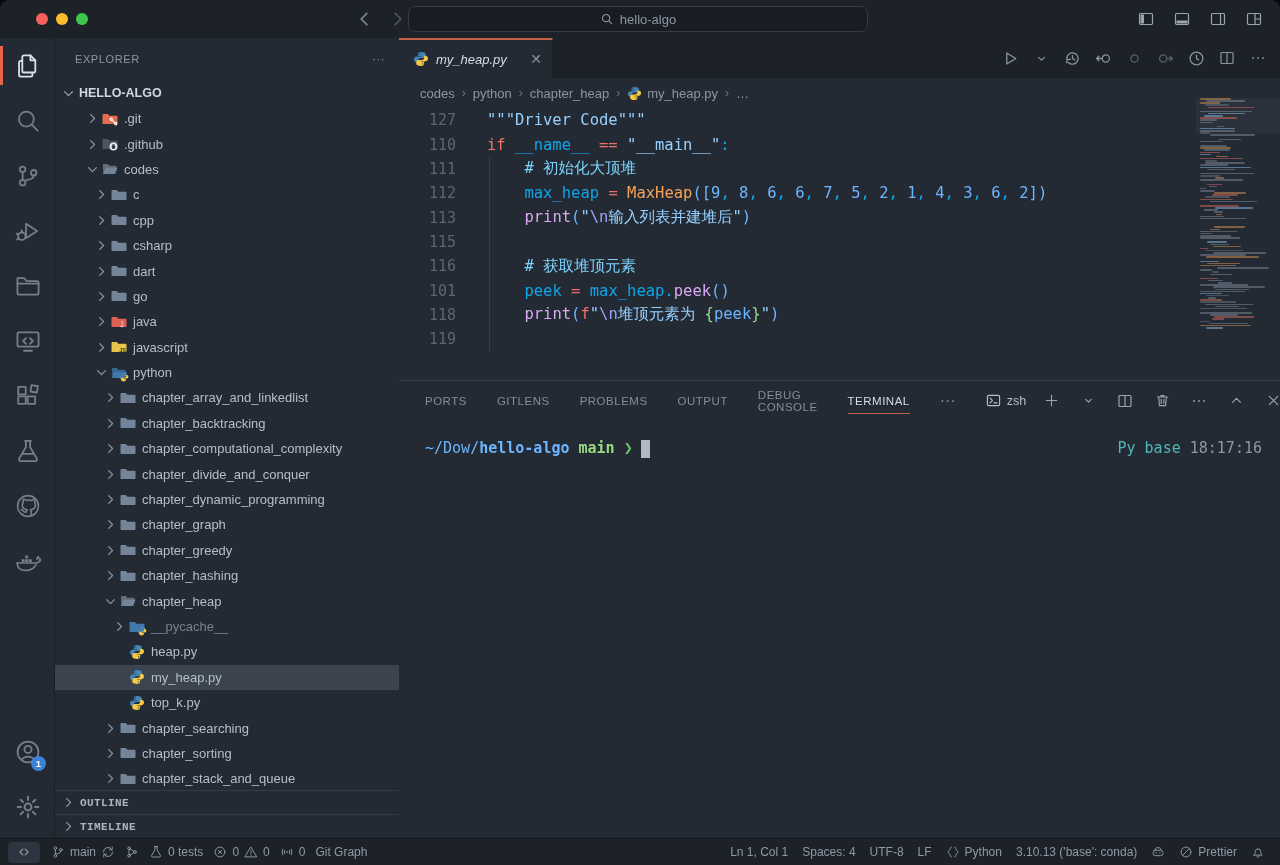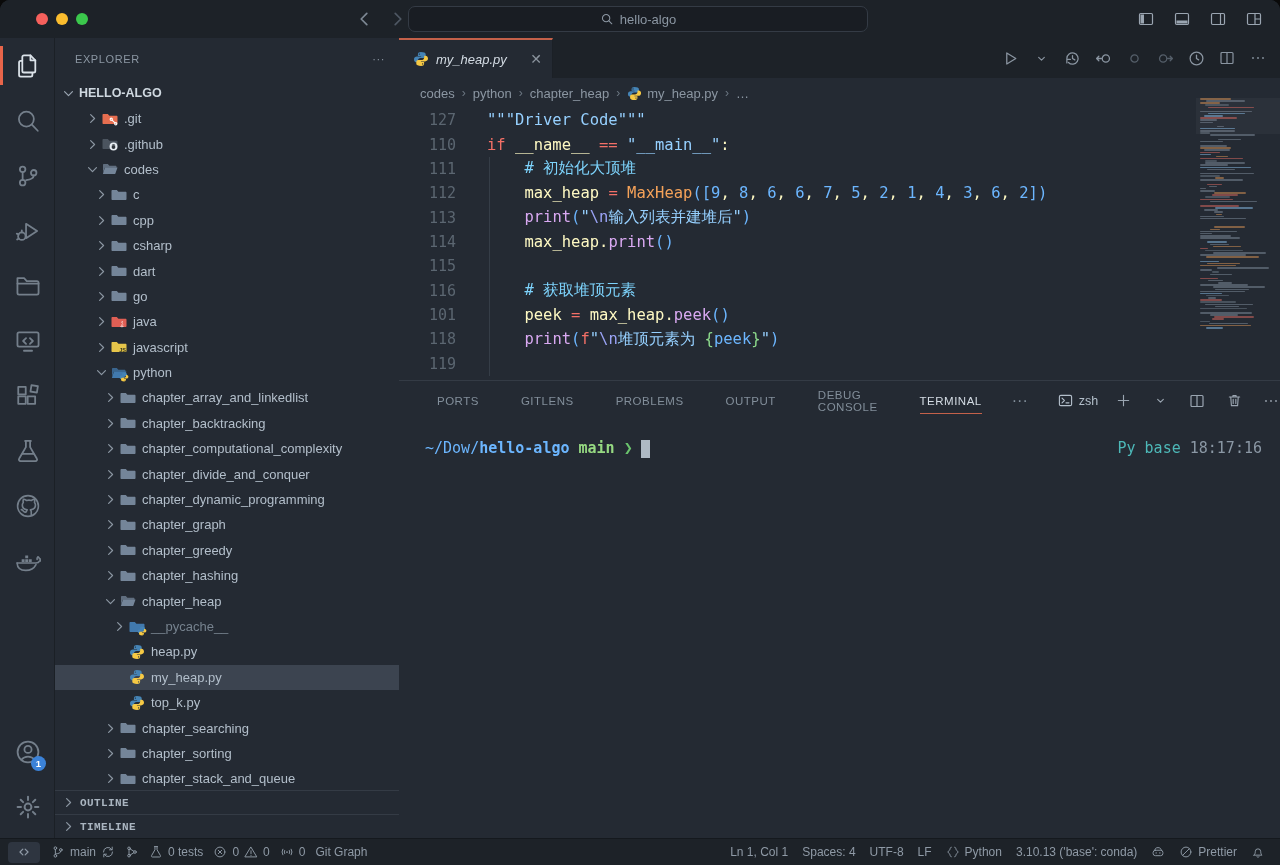--- a/index.html
+++ b/index.html
@@ -55,28 +55,28 @@
   .breadcrumbs { position:absolute; top:40px; left:0; right:0; height:30px; display:flex; align-items:center; padding-left:21px; font-size:13px; color:#8b96a2; gap:7px; }
   .breadcrumbs .sep { color:#6b7682; font-size:12px; }
   .crumb { display:flex; align-items:center; gap:5px; cursor:pointer; }
   .code { position:absolute; top:70px; left:0; right:80px; bottom:0; font-family:"DejaVu Sans Mono", monospace; font-size:15.5px; }
   .cline { position:relative; height:24.35px; display:flex; align-items:center; }
   .cline .gut { width:88px; flex:none; text-align:right; padding-right:31px; color:#5b6671; font-size:15px; }
   .cline .guide { position:absolute; left:90px; top:0; bottom:0; width:1px; background:#353d47; }
   .cline .src { white-space:pre; }
   .tk-kw{color:#f47067} .tk-str{color:#96d0ff} .tk-fn{color:#d9a9f2}
   .tk-num{color:#6cb6ff} .tk-cls{color:#f5a259} .tk-com{color:#7dd3fc}
-  .tk-esc{color:#9aa3f5} .tk-b1{color:#6cb6ff} .tk-b2{color:#8ddb8c} .tk-fg{color:#fef9c3}
+  .tk-esc{color:#9aa3f5} .tk-b1{color:#6cb6ff} .tk-b2{color:#8ddb8c} .tk-fg{color:#0ea5e9}
   .minimap { position:absolute; top:60px; right:6px; width:74px; height:236px; }
   .minimap .vr { position:absolute; top:0; left:-4px; right:-6px; height:36px; background:rgba(255,255,255,.035); }
   .mrow { height:1.5px; margin-bottom:.65px; border-radius:1px; }
   
   .panel { position:absolute; top:342px; left:0; right:0; bottom:0; border-top:1px solid #343b45; background:#242a33; }
   .panel-tabs { position:absolute; top:0; left:0; right:0; height:39px; display:flex; align-items:center; padding-left:26px; gap:30px; }
-  .ptab { font-size:11.5px; letter-spacing:.5px; color:#828e9a; cursor:pointer; position:relative; height:100%; display:flex; align-items:center;margin-left:12px; }
+  .ptab { font-size:11.5px; letter-spacing:.5px; color:#828e9a; cursor:pointer; position:relative; height:100%; display:flex; align-items:center; }
   .ptab.active { color:#d4dce4; }
   .ptab.active::after { content:""; position:absolute; left:0; right:0; bottom:6px; height:1.5px; background:var(--accent); }
   .ptab-dots { color:#828e9a; cursor:pointer; }
   .panel-actions { margin-left:auto; display:flex; align-items:center; gap:13px; padding-right:18px; color:#9aa5b1; }
   .panel-actions .shell { display:flex; align-items:center; gap:6px; font-size:12.5px; color:#b3bfcb; }
   .term { position:absolute; top:58px; left:26px; right:18px; font-family:"DejaVu Sans Mono", monospace; font-size:15px; display:flex; }
   .t-path{color:#6cb6ff} .t-repo{color:#6cb6ff;font-weight:bold} .t-branch{color:#96d982;font-weight:bold}
   .t-chev{color:#6bc46d;font-weight:bold} .t-env{color:#4db8b8} .t-time{color:#8b98a5}
   .cursor-block { display:inline-block; width:9px; height:18px; background:#aeb9c4; margin-left:8px; vertical-align:middle; }
   .term-right { margin-left:auto; }
@@ -781,25 +781,20 @@
         </div>
         <div class="cline">
     <span class="guide"></span>
     <span class="gut">112</span>
     <span class="src" style="margin-left:37.4px"><span class="tk-fg">max_heap </span><span class="tk-kw">=</span><span class="tk-fg"> </span><span class="tk-cls">MaxHeap</span><span class="tk-b1">(</span><span class="tk-b1">[</span><span class="tk-num">9</span><span class="tk-fg">, </span><span class="tk-num">8</span><span class="tk-fg">, </span><span class="tk-num">6</span><span class="tk-fg">, </span><span class="tk-num">6</span><span class="tk-fg">, </span><span class="tk-num">7</span><span class="tk-fg">, </span><span class="tk-num">5</span><span class="tk-fg">, </span><span class="tk-num">2</span><span class="tk-fg">, </span><span class="tk-num">1</span><span class="tk-fg">, </span><span class="tk-num">4</span><span class="tk-fg">, </span><span class="tk-num">3</span><span class="tk-fg">, </span><span class="tk-num">6</span><span class="tk-fg">, </span><span class="tk-num">2</span><span class="tk-b1">]</span><span class="tk-b1">)</span></span>
         </div>
         <div class="cline">
     <span class="guide"></span>
     <span class="gut">113</span>
     <span class="src" style="margin-left:37.4px"><span class="tk-fn">print</span><span class="tk-b1">(</span><span class="tk-str">"</span><span class="tk-esc">\n</span><span class="tk-str">输入列表并建堆后</span><span class="tk-str">"</span><span class="tk-b1">)</span></span>
-        </div>
-        <div class="cline">
-    <span class="guide"></span>
-    <span class="gut">114</span>
-    <span class="src" style="margin-left:37.4px"><span class="tk-fg">max_heap</span><span class="tk-fg">.</span><span class="tk-fn">print</span><span class="tk-b1">(</span><span class="tk-b1">)</span></span>
         </div>
         <div class="cline">
     <span class="guide"></span>
     <span class="gut">115</span>
     <span class="src" style="margin-left:0px"></span>
         </div>
         <div class="cline">
     <span class="guide"></span>
     <span class="gut">116</span>
     <span class="src" style="margin-left:37.4px"><span class="tk-com"># 获取堆顶元素</span></span>

